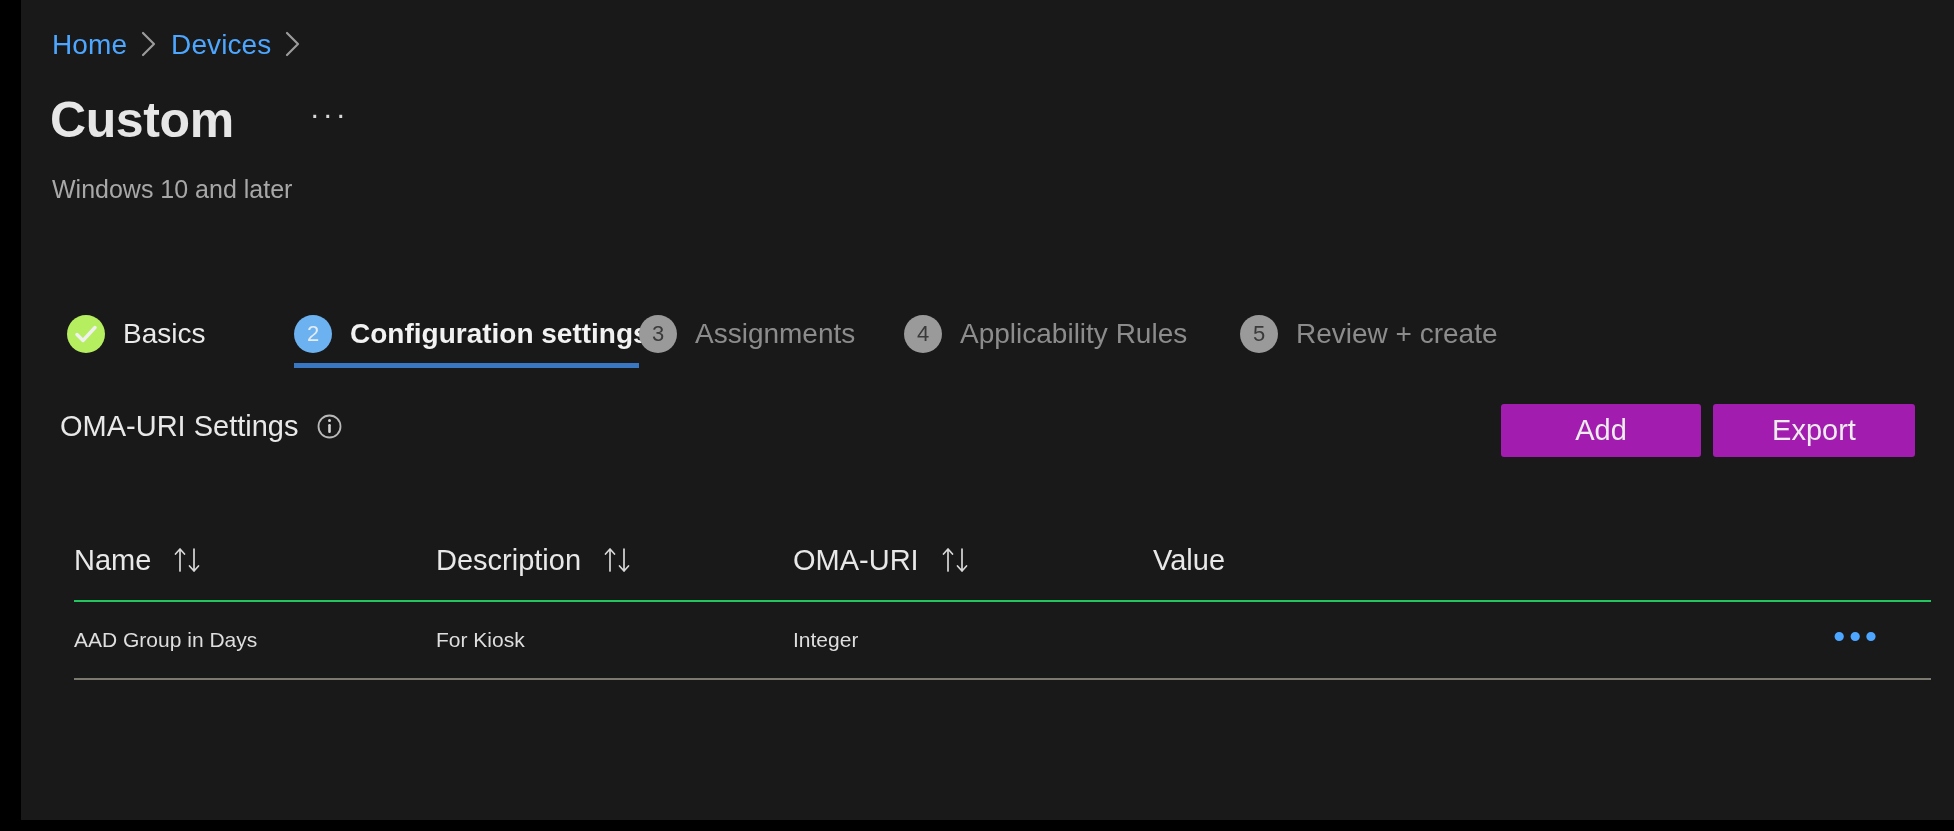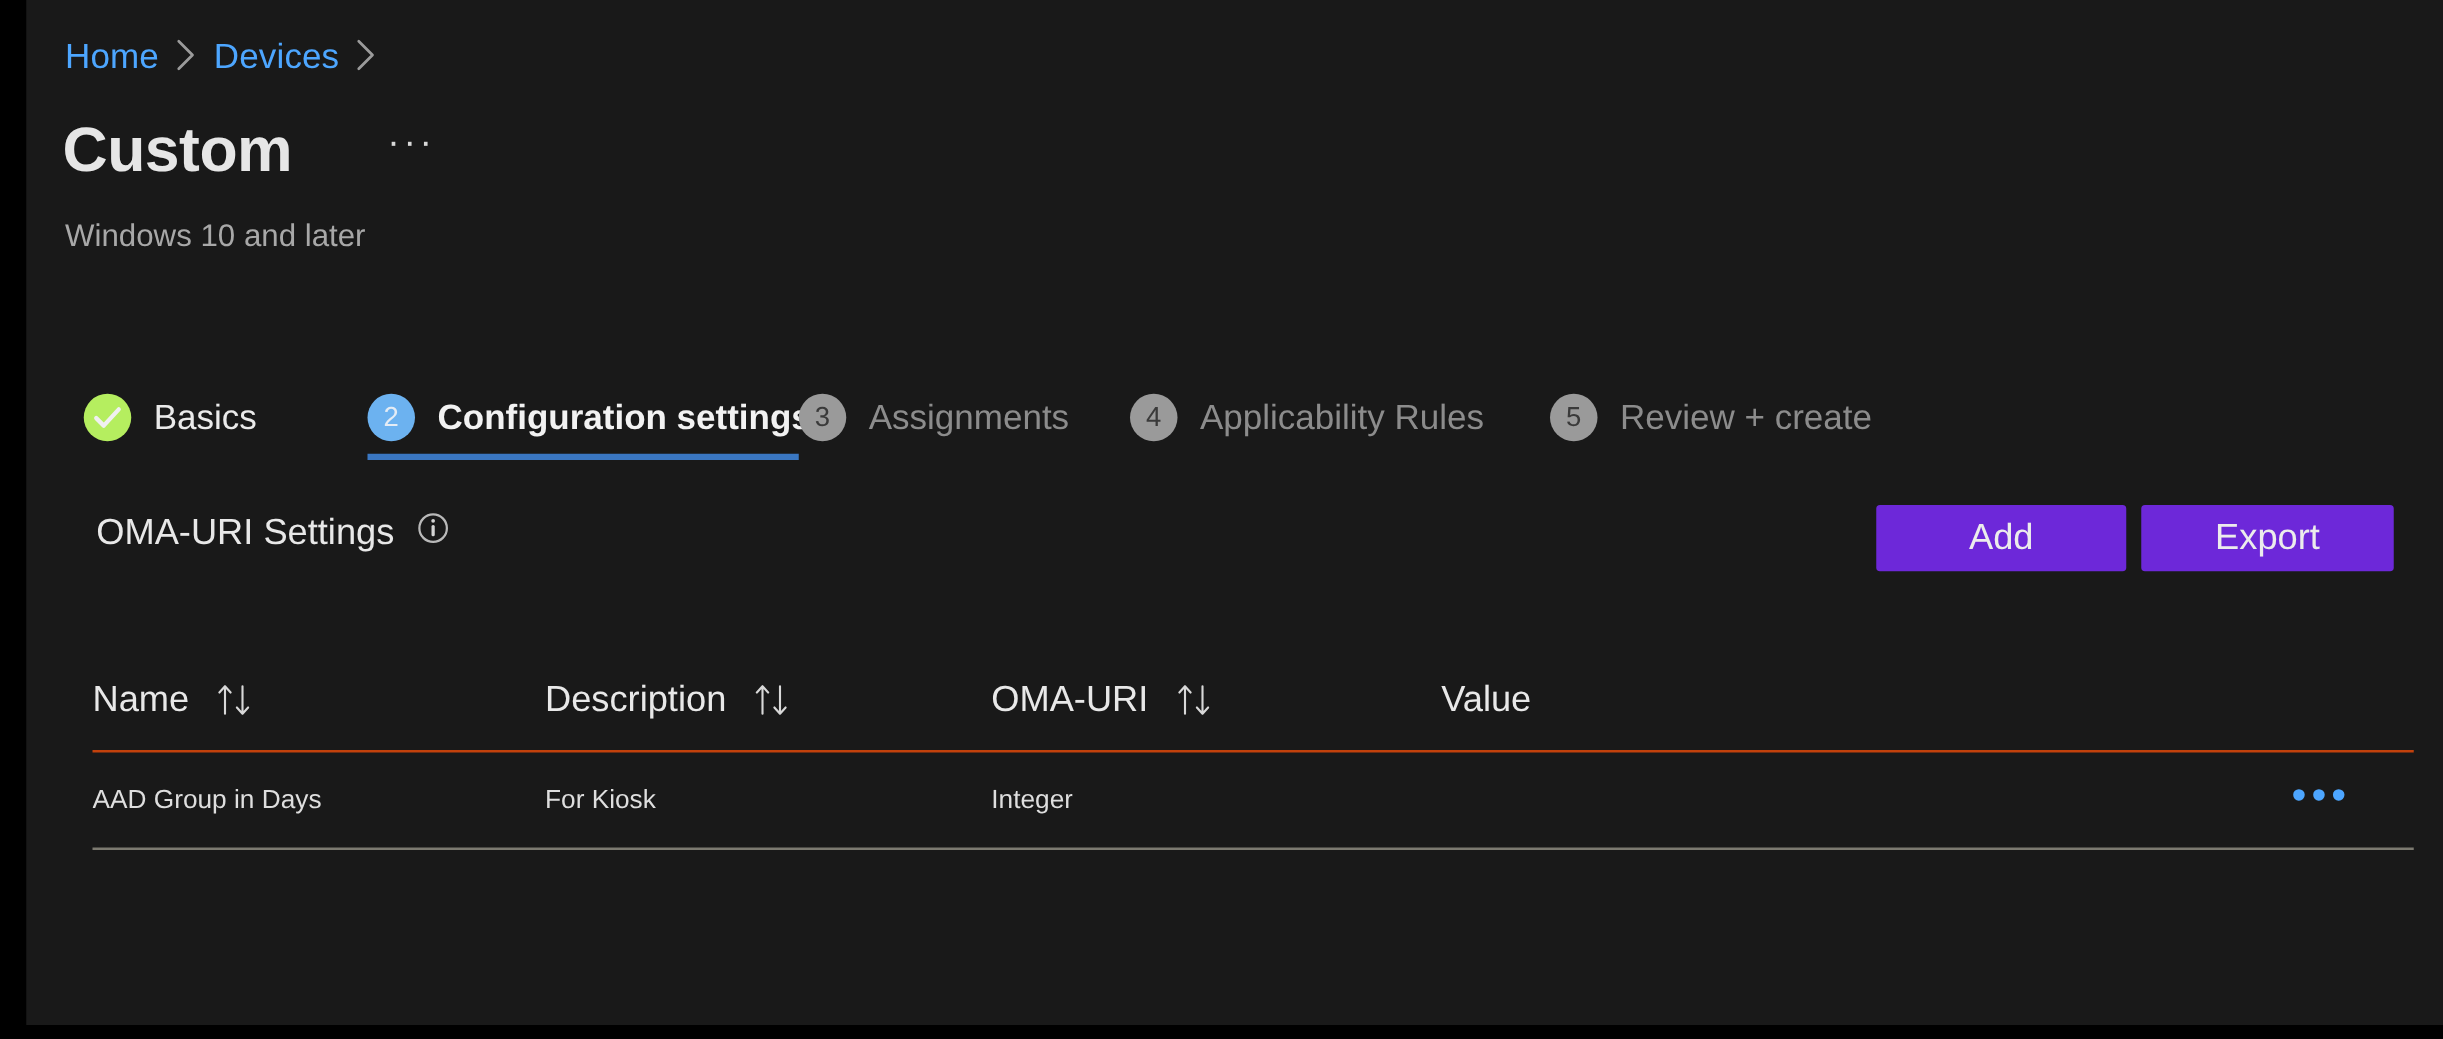--- a/index.html
+++ b/index.html
@@ -143,23 +143,24 @@
     left: 0;
     bottom: 0;
     height: 5px;
     background: #3a77c2;
     width: 100%;
   }
 
   
   .section-head {
     position: absolute;
-    left: 56px;
+    left: 39px;
     top: 410px;
     display: flex;
+    align-items: center;
   }
   .section-title {
     font-size: 29px;
     color: #e8e8e8;
     white-space: nowrap;
   }
   .info-icon {
     margin-left: 18px;
     width: 25px;
     height: 25px;
@@ -171,21 +172,21 @@
 
   .action-buttons {
     position: absolute;
     top: 404px;
     left: 1480px;
     display: flex;
     gap: 12px;
   }
   .btn {
     border: none;
-    background: #6d28d9;
+    background: #a21caf;
     color: #ececec;
     font-family: inherit;
     font-size: 29px;
     height: 53px;
     border-radius: 3px;
     cursor: pointer;
     padding: 0 10px;
     display: flex;
     align-items: center;
     justify-content: center;
@@ -201,21 +202,21 @@
     width: 1857px;
   }
   .tbl-row {
     display: flex;
     align-items: center;
     width: 100%;
     box-sizing: border-box;
   }
   .tbl-head {
     height: 82px;
-    border-bottom: 2px solid #c2410c;
+    border-bottom: 2px solid #22c55e;
     text-align: center;
   }
   .tbl-body-row {
     height: 78px;
     border-bottom: 2px solid #7c7a70;
   }
   .col { display: flex; align-items: center; box-sizing: border-box; }
   .col-name  { width: 362px; }
   .col-desc  { width: 357px; }
   .col-uri   { width: 360px; }

